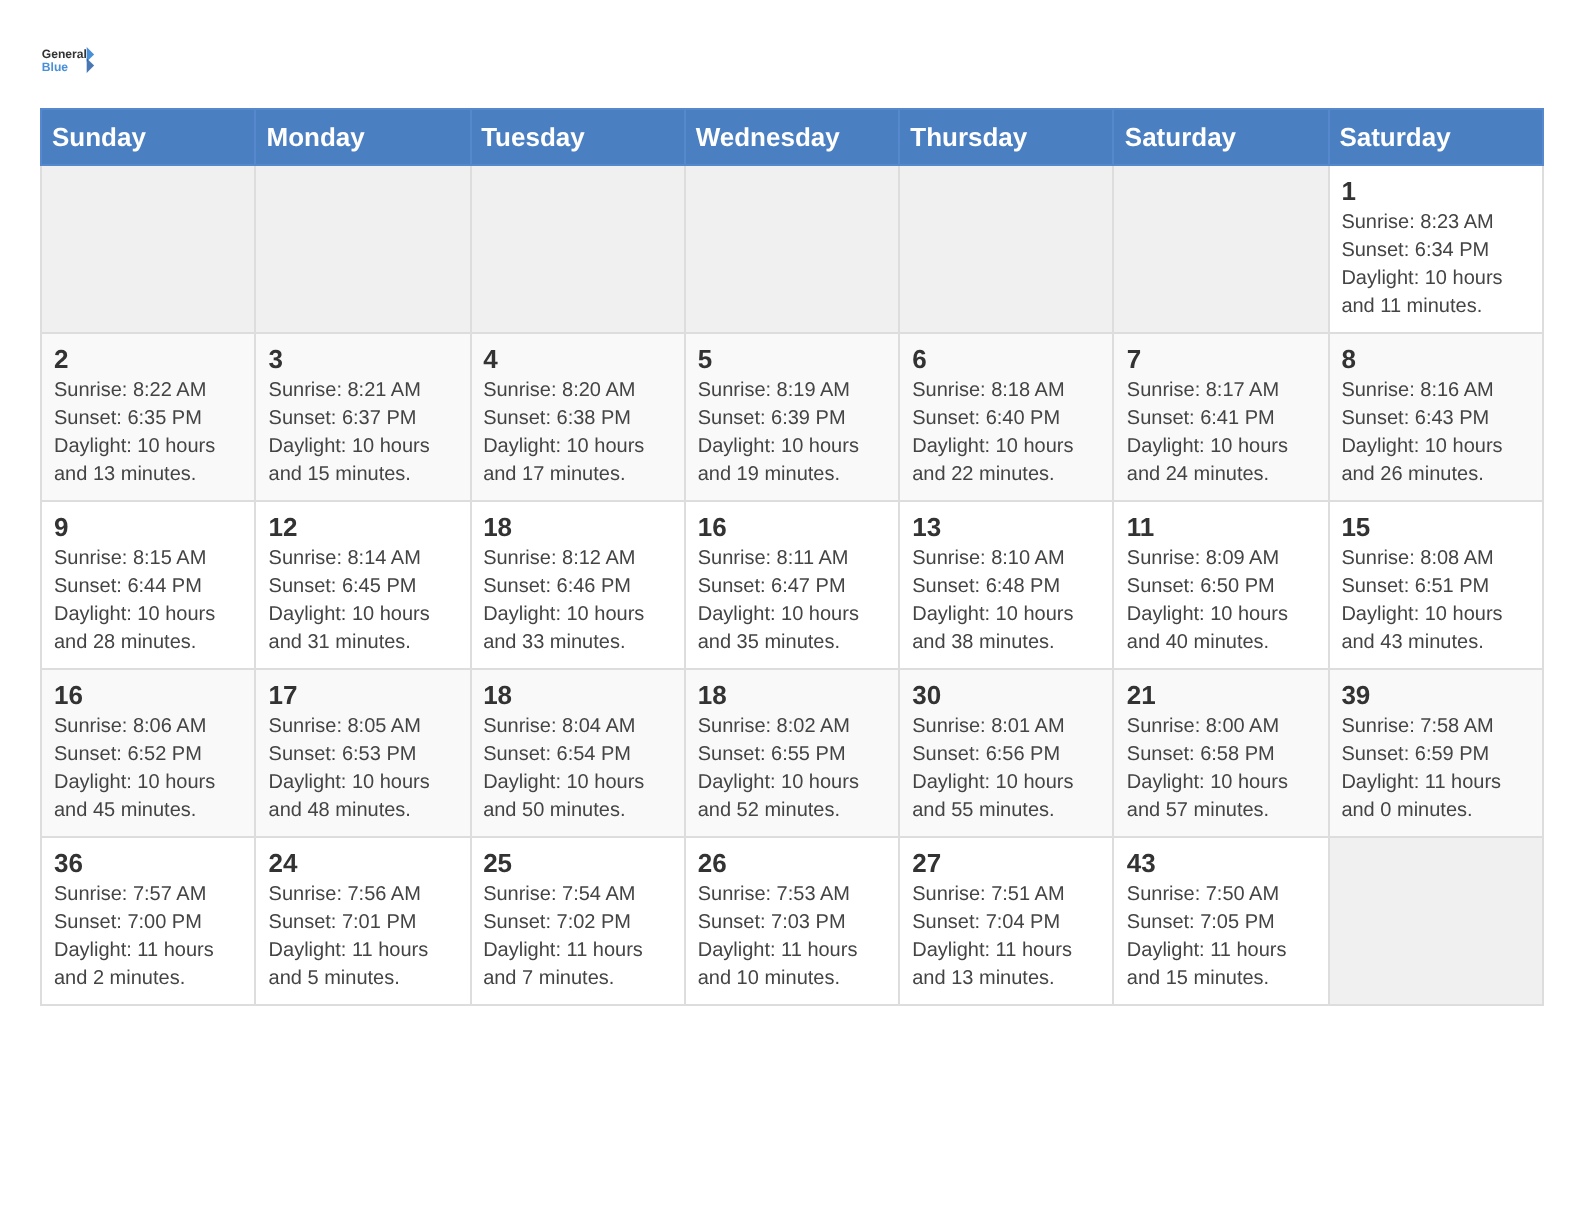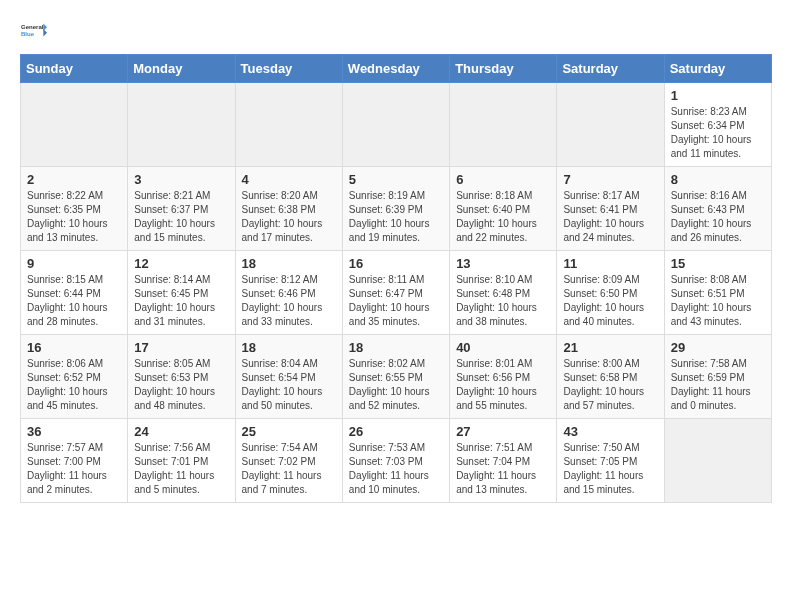--- a/index.html
+++ b/index.html
@@ -204,29 +204,29 @@
           </td>
           <td>
             <span class="day-num">18</span>
             <div class="day-info">Sunrise: 8:04 AM<br>Sunset: 6:54 PM<br>Daylight: 10 hours and 50 minutes.</div>
           </td>
           <td>
             <span class="day-num">18</span>
             <div class="day-info">Sunrise: 8:02 AM<br>Sunset: 6:55 PM<br>Daylight: 10 hours and 52 minutes.</div>
           </td>
           <td>
-            <span class="day-num">40</span>
+            <span class="day-num">30</span>
             <div class="day-info">Sunrise: 8:01 AM<br>Sunset: 6:56 PM<br>Daylight: 10 hours and 55 minutes.</div>
           </td>
           <td>
             <span class="day-num">21</span>
             <div class="day-info">Sunrise: 8:00 AM<br>Sunset: 6:58 PM<br>Daylight: 10 hours and 57 minutes.</div>
           </td>
           <td>
-            <span class="day-num">29</span>
+            <span class="day-num">39</span>
             <div class="day-info">Sunrise: 7:58 AM<br>Sunset: 6:59 PM<br>Daylight: 11 hours and 0 minutes.</div>
           </td>
         </tr>
         <tr class="row-odd">
           <td>
             <span class="day-num">36</span>
             <div class="day-info">Sunrise: 7:57 AM<br>Sunset: 7:00 PM<br>Daylight: 11 hours and 2 minutes.</div>
           </td>
           <td>
             <span class="day-num">24</span>

